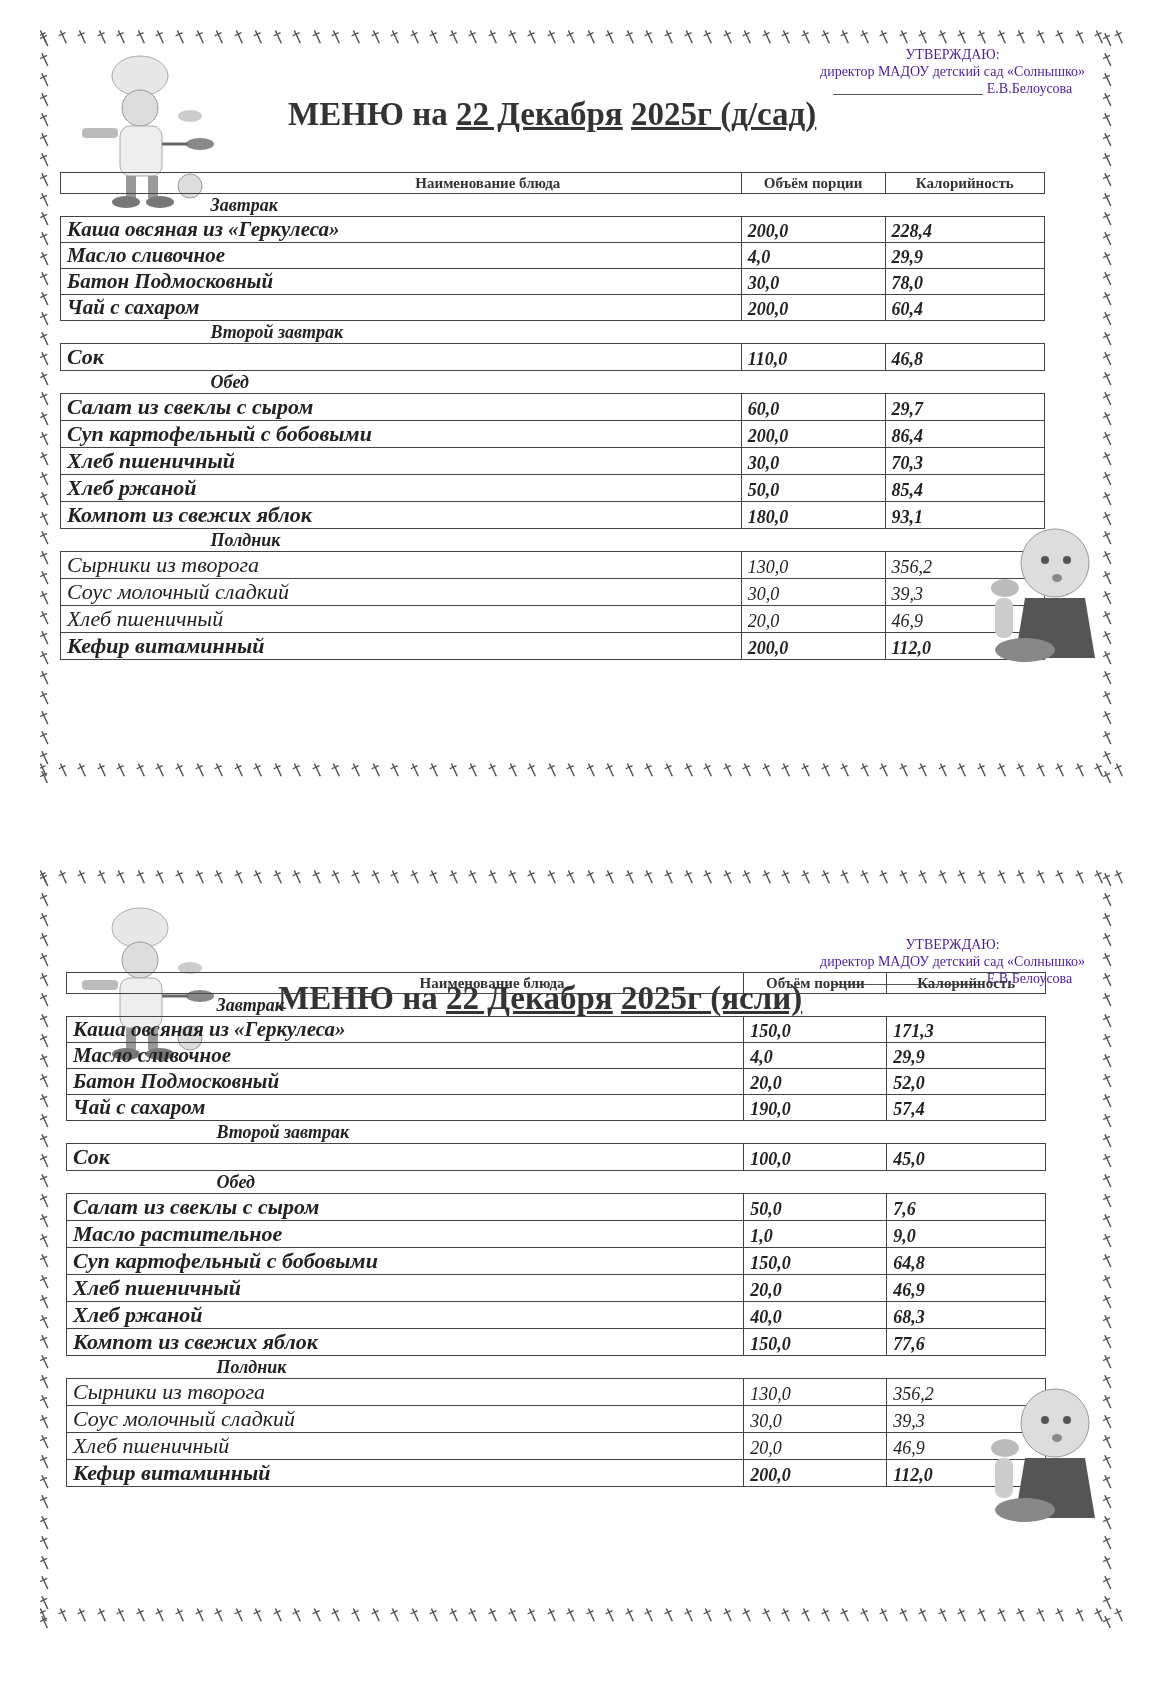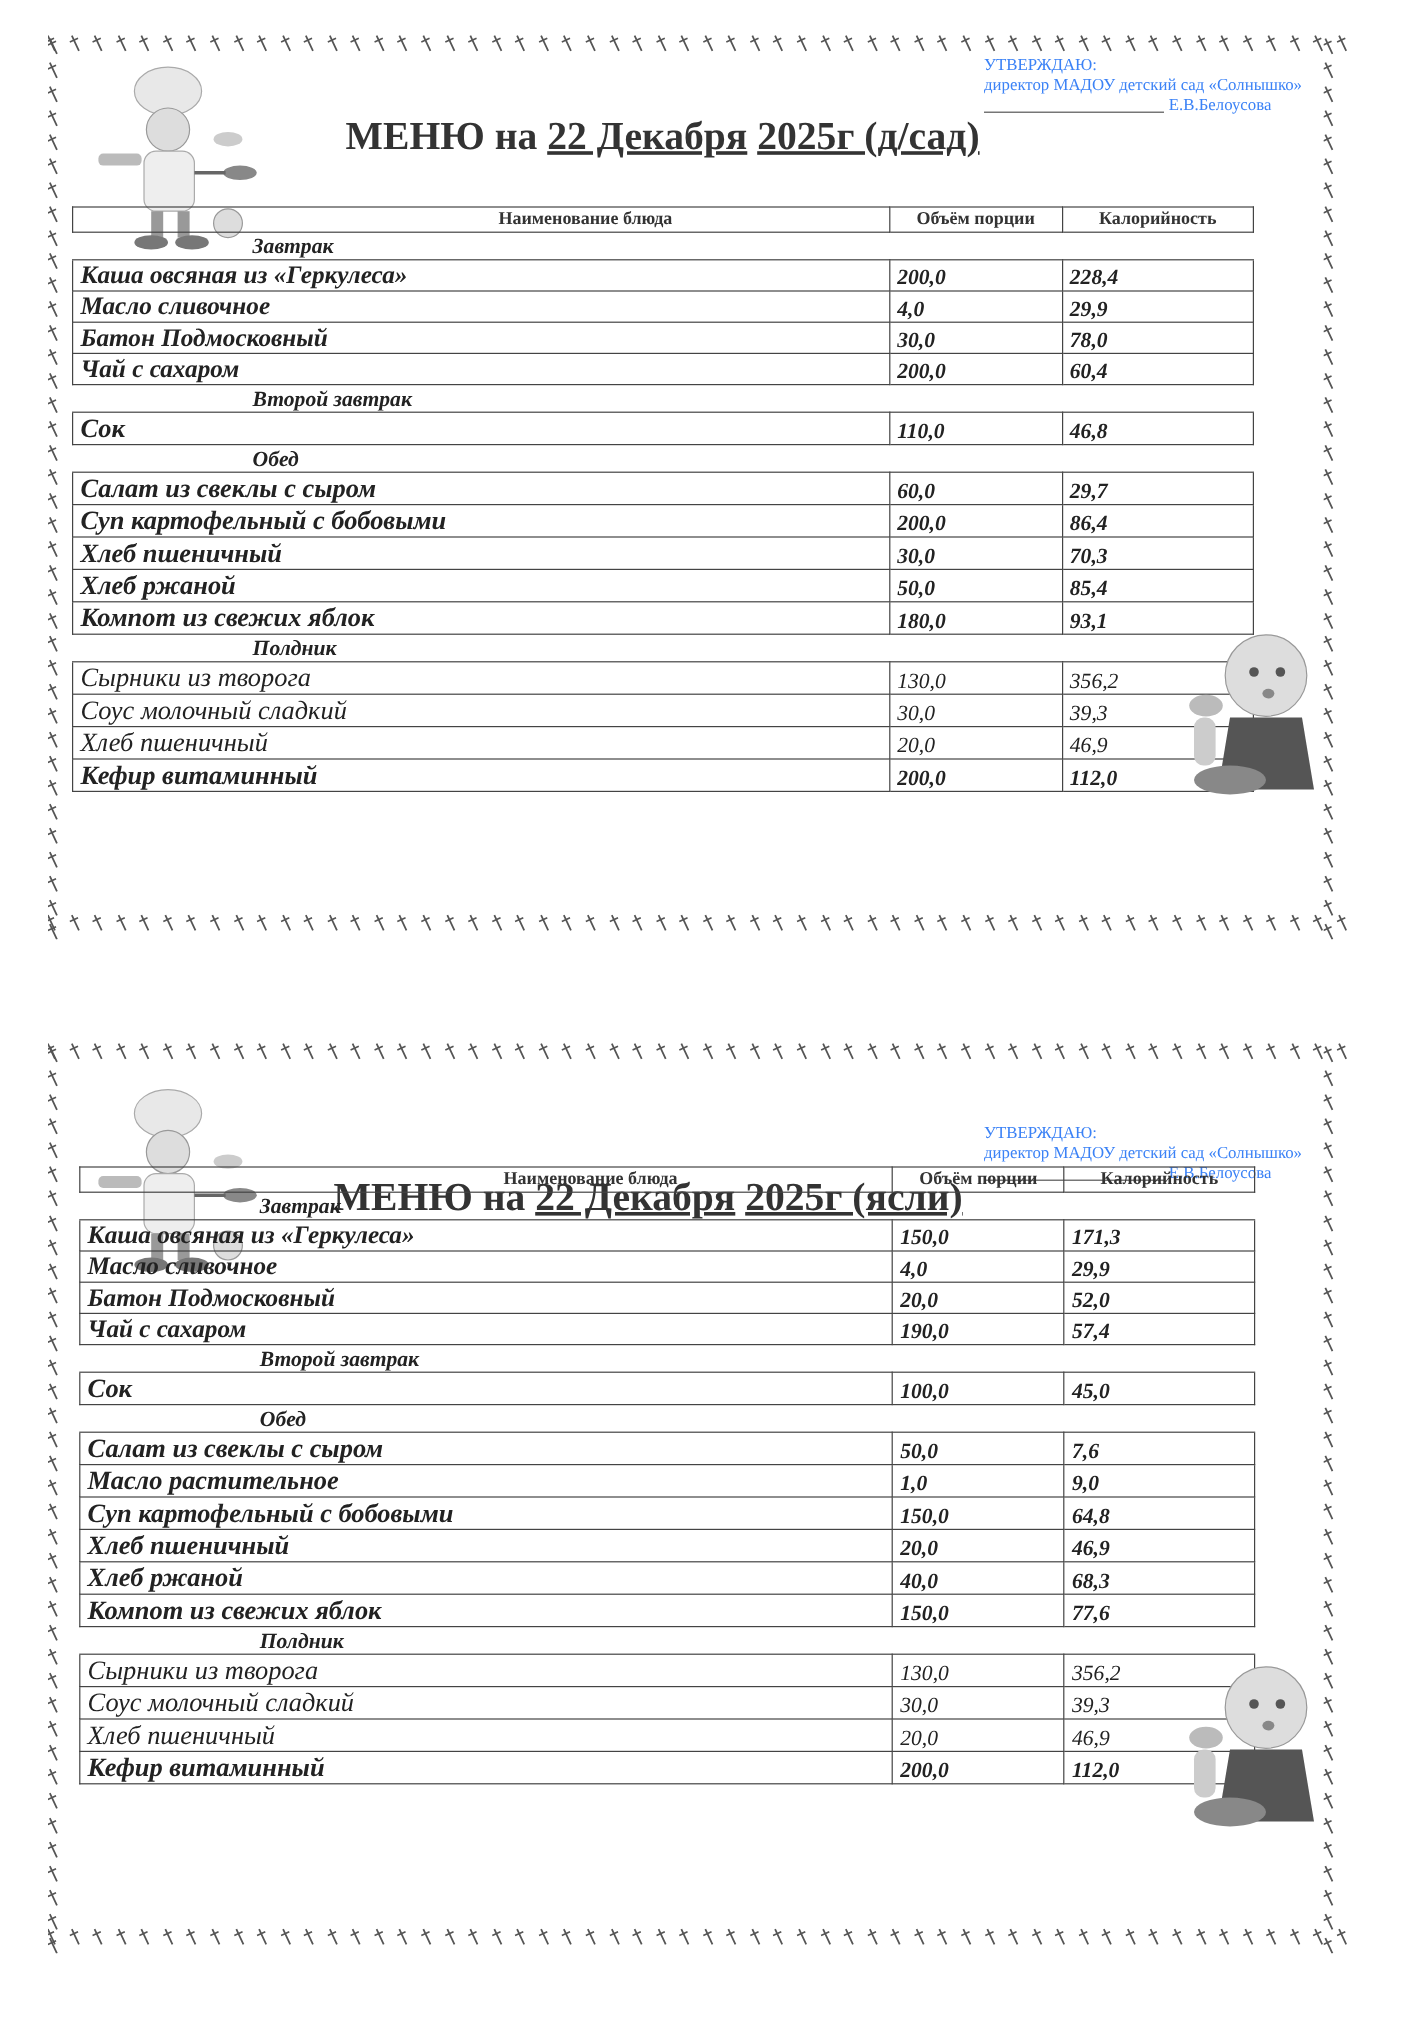--- a/index.html
+++ b/index.html
@@ -6,21 +6,21 @@
   body { width:1169px; height:1700px; position:relative; overflow:hidden; font-family:"Liberation Serif", serif; color:#222; }
   .sheet { position:absolute; left:40px; width:1085px; }
   .sheet.s1 { top:28px; height:755px; }
   .sheet.s2 { top:868px; height:760px; }
   .border { position:absolute; inset:0; pointer-events:none; }
   .border .row { position:absolute; left:0; right:0; height:22px; display:flex; justify-content:space-between; overflow:hidden; }
   .border .col { position:absolute; top:0; bottom:0; width:22px; display:flex; flex-direction:column; justify-content:space-between; overflow:hidden; }
   .border .g { font-size:17px; line-height:17px; color:#555; transform:rotate(-25deg); font-family:"DejaVu Sans", sans-serif; }
   .border .top { top:0; } .border .bottom { bottom:0; }
   .border .left { left:0; } .border .right { right:0; }
-  .approve { position:absolute; right:40px; text-align:left; font-size:14px; line-height:17px; color:#3b82f6; }
+  .approve { position:absolute; right:40px; text-align:center; font-size:14px; line-height:17px; color:#4c1d95; }
   .s1 .approve { top:18px; } .s2 .approve { top:68px; }
   .approve .sig { display:inline-block; width:150px; border-bottom:1px solid #555; margin-right:4px; height:10px; vertical-align:middle; }
   .title { position:absolute; font-weight:bold; font-size:33px; color:#333; white-space:nowrap; }
   .s1 .title { left:248px; top:68px; } .s2 .title { left:238px; top:112px; }
   .title .u { text-decoration:underline;text-align:center; }
   .mascot { position:absolute; width:150px; height:170px; }
   .s1 .mascot.chef { left:30px; top:18px; } .s2 .mascot.chef { left:30px; top:30px; }
   .mascot.kid { width:130px; height:150px; }
   .s1 .mascot.kid { left:935px; top:490px; } .s2 .mascot.kid { left:935px; top:510px; }
   table { position:absolute; border-collapse:collapse; font-family:"Liberation Serif", serif; }

